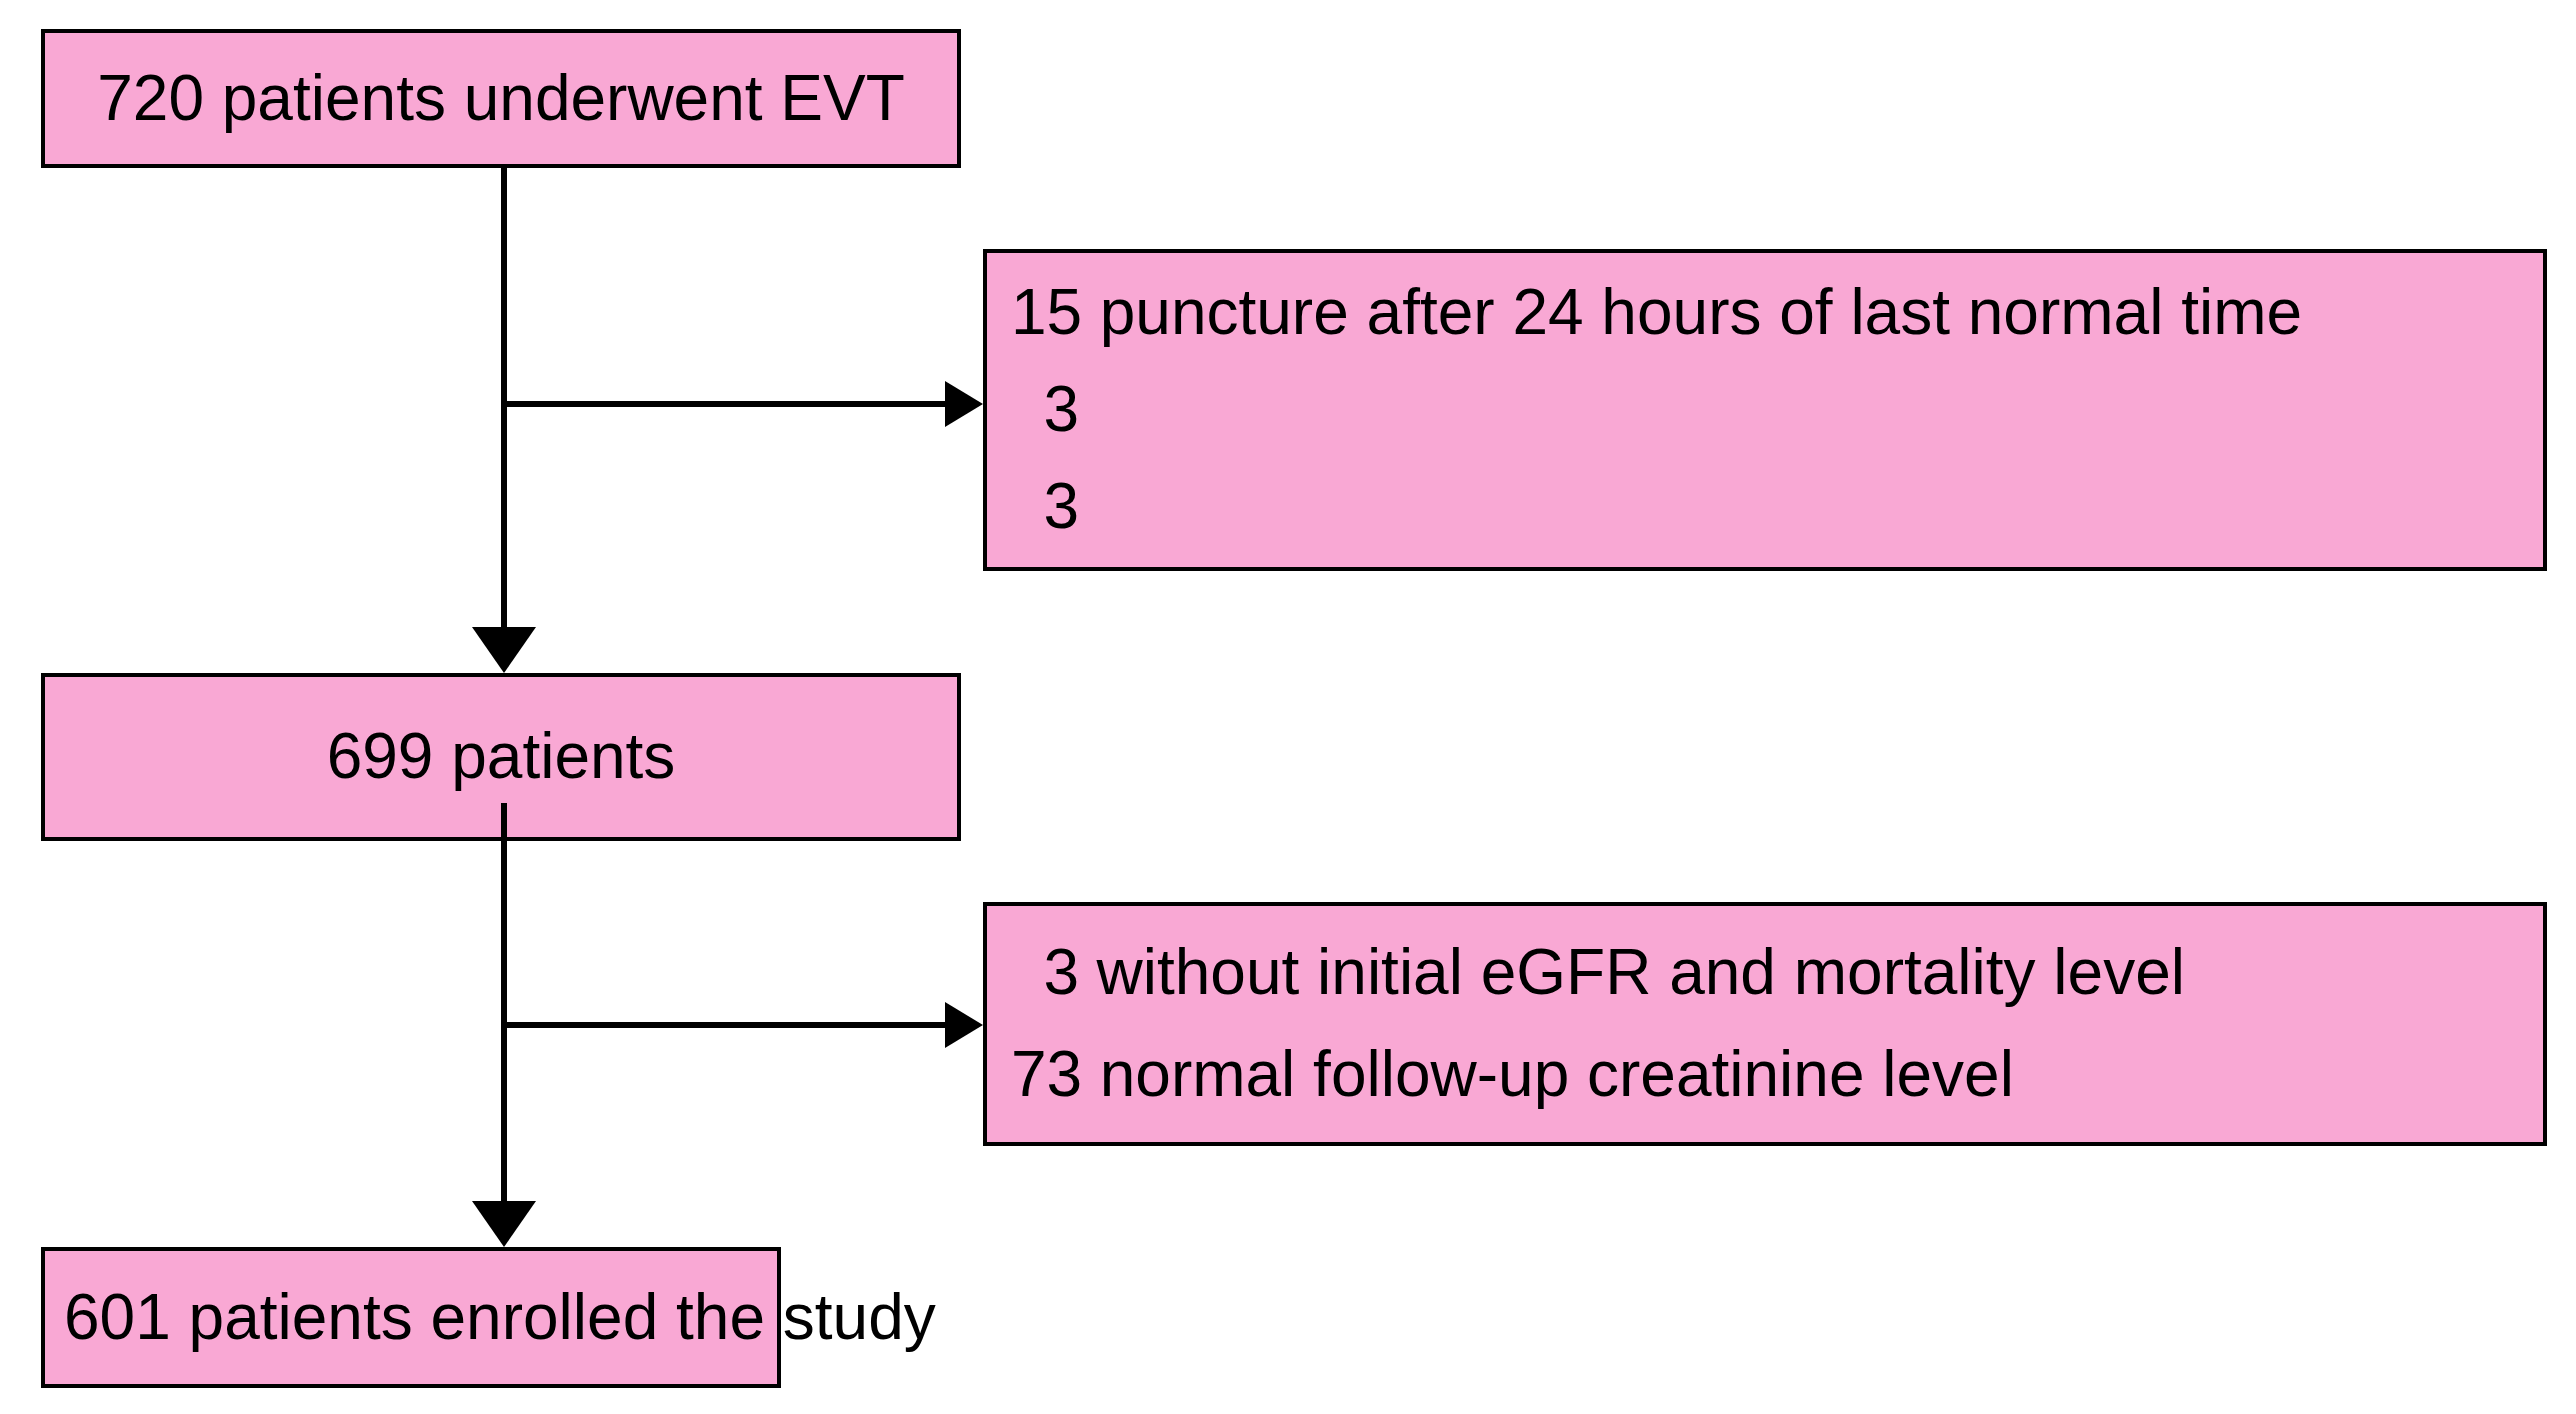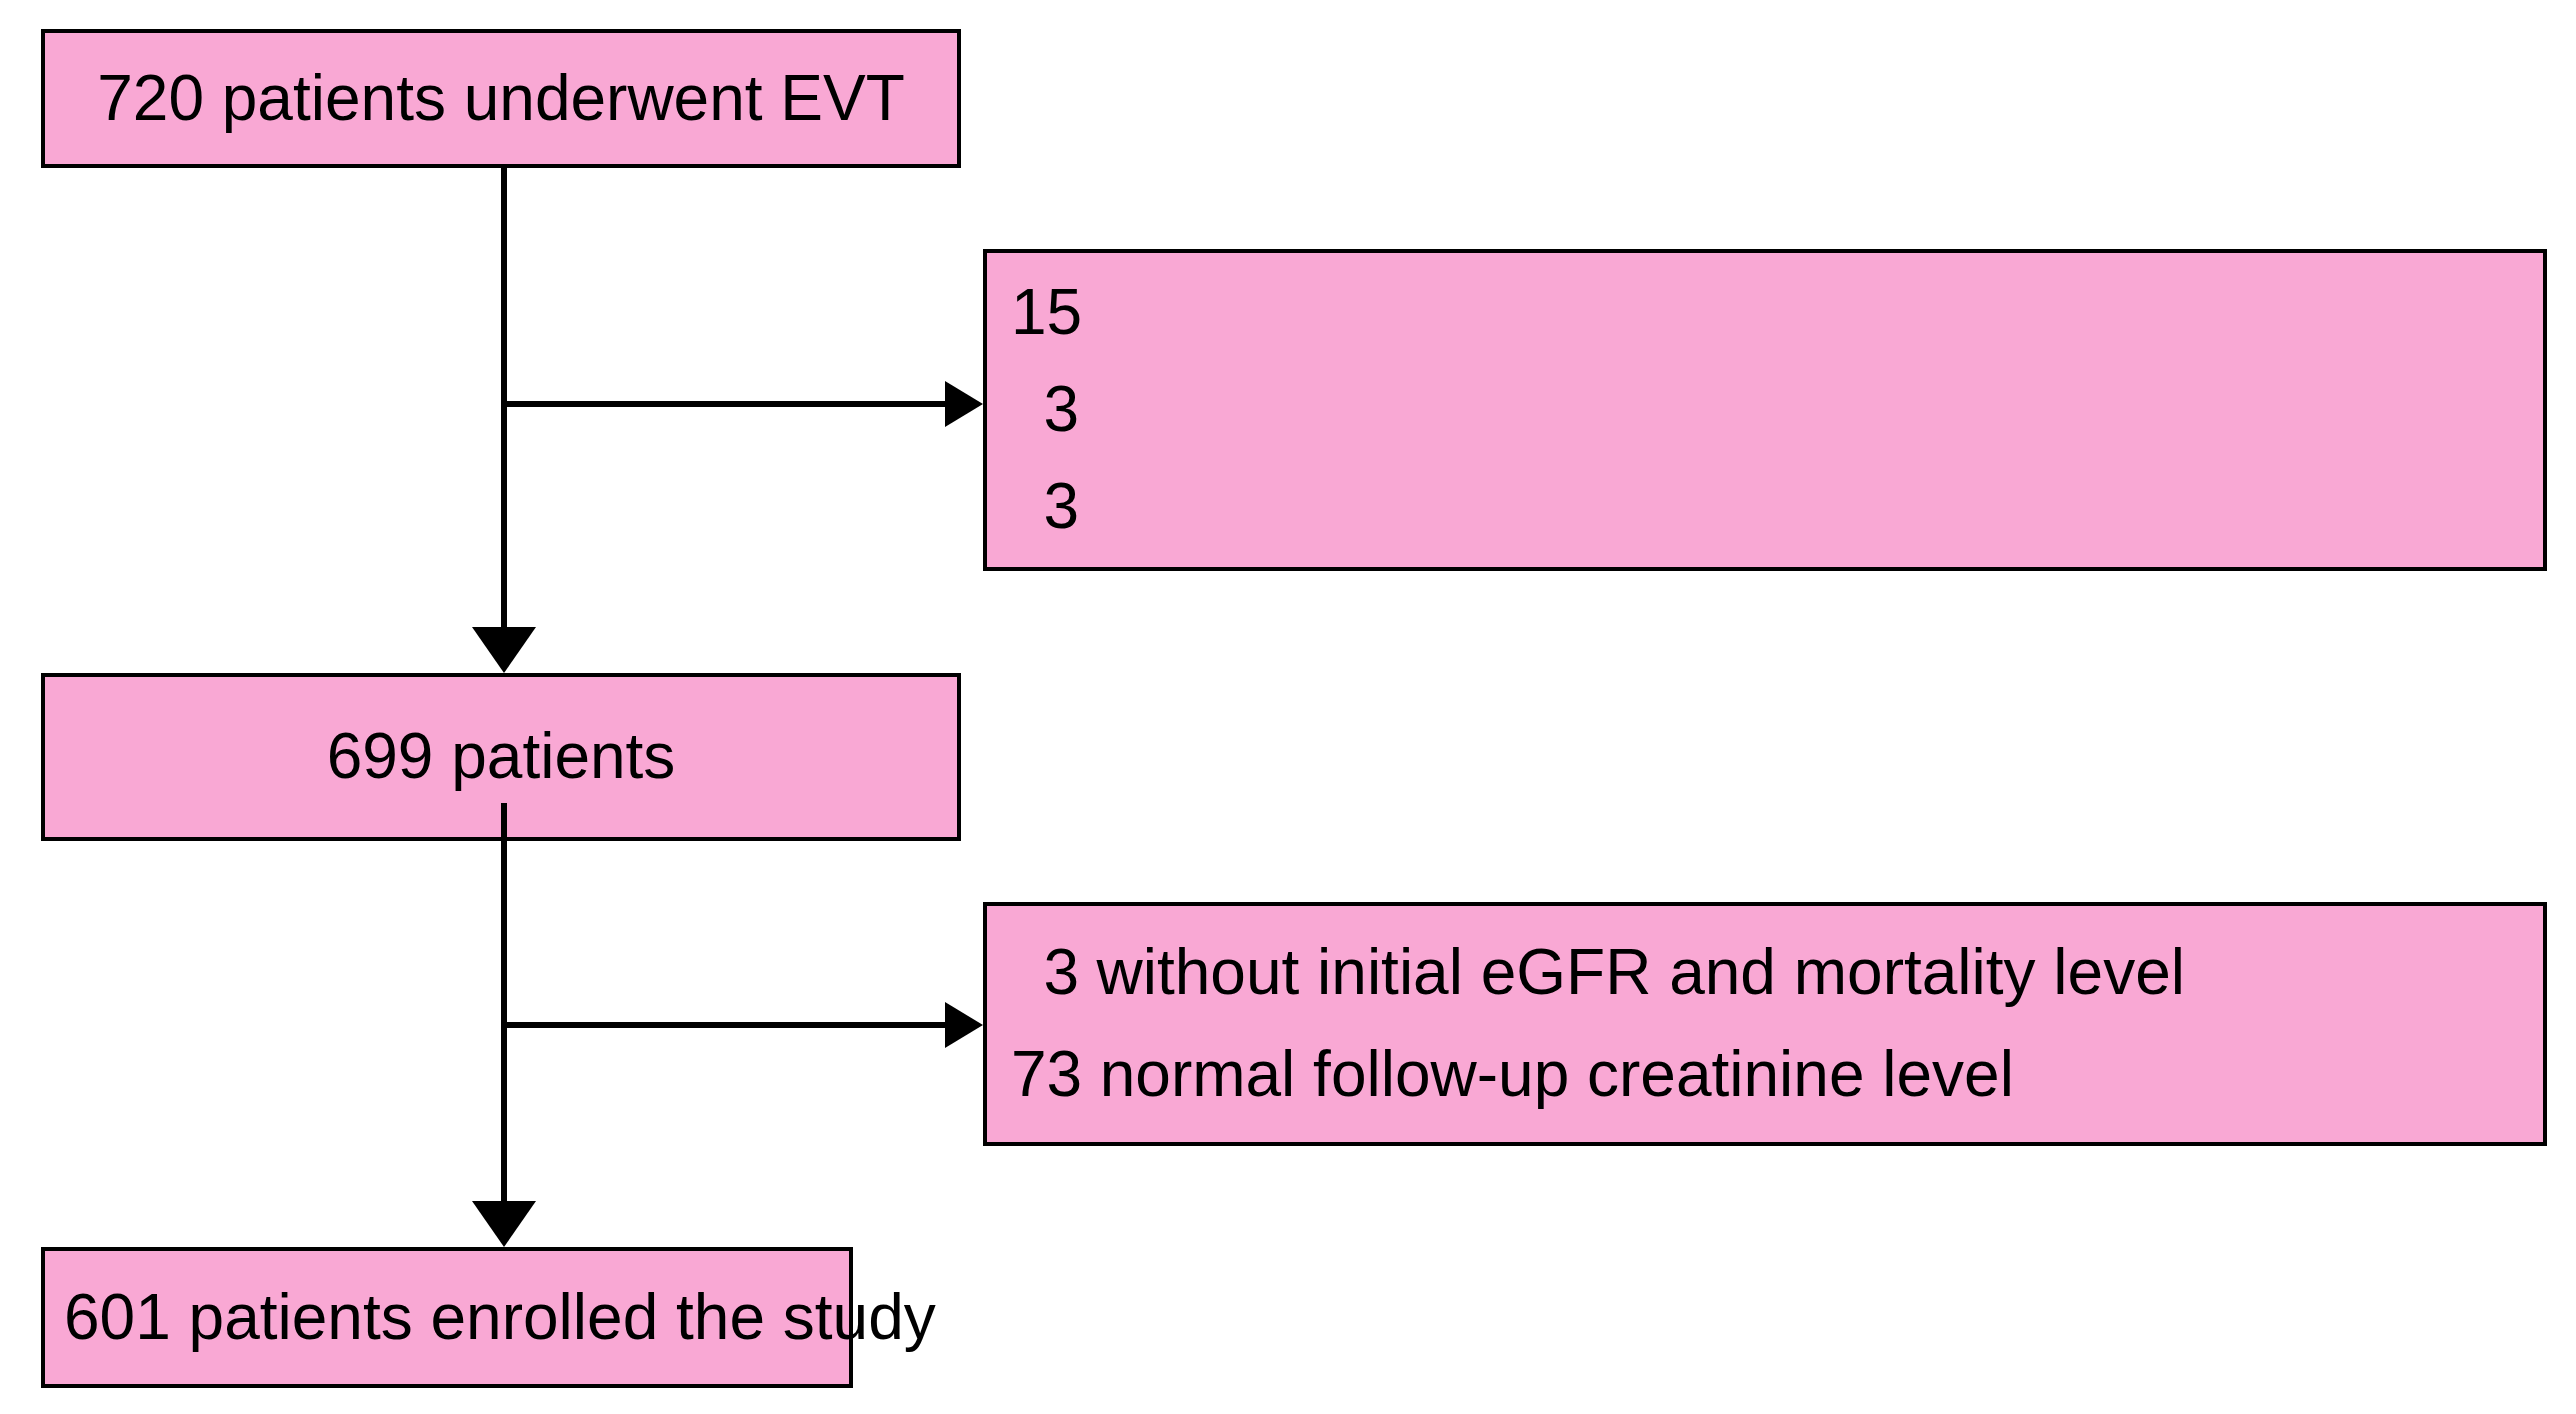--- a/index.html
+++ b/index.html
@@ -63,20 +63,21 @@
 
   <div class="vline" style="left:501px; top:168px; height:461px;"></div>
   <div class="arrow-down" style="left:472px; top:627px;"></div>
 
   <div class="hline" style="left:504px; top:401px; width:442px;"></div>
   <div class="arrow-right" style="left:945px; top:381px;"></div>
 
   <div class="box excl excl1" style="left:983px; top:249px; width:1564px; height:322px;">
     <div class="excl-row">
       <span class="num">15</span>
+      <span class="reason">puncture after 24 hours of last normal time</span>
     </div>
     <div class="excl-row">
       <span class="num">3</span>
     </div>
     <div class="excl-row">
       <span class="num">3</span>
     </div>
   </div>
 
   <div class="box centered" style="left:41px; top:673px; width:920px; height:168px;">
@@ -93,18 +94,18 @@
     <div class="excl-row">
       <span class="num">3</span>
       <span class="reason">without initial eGFR and mortality level</span>
     </div>
     <div class="excl-row">
       <span class="num">73</span>
       <span class="reason">normal follow-up creatinine level</span>
     </div>
   </div>
 
-  <div class="box left-pad" style="left:41px; top:1247px; width:812px; height:141px;text-align:right;">
+  <div class="box left-pad" style="left:41px; top:1247px; width:740px; height:141px;text-align:right;">
     <span>601 patients enrolled the study</span>
   </div>
 
 </div>
 
 
 </body></html>

